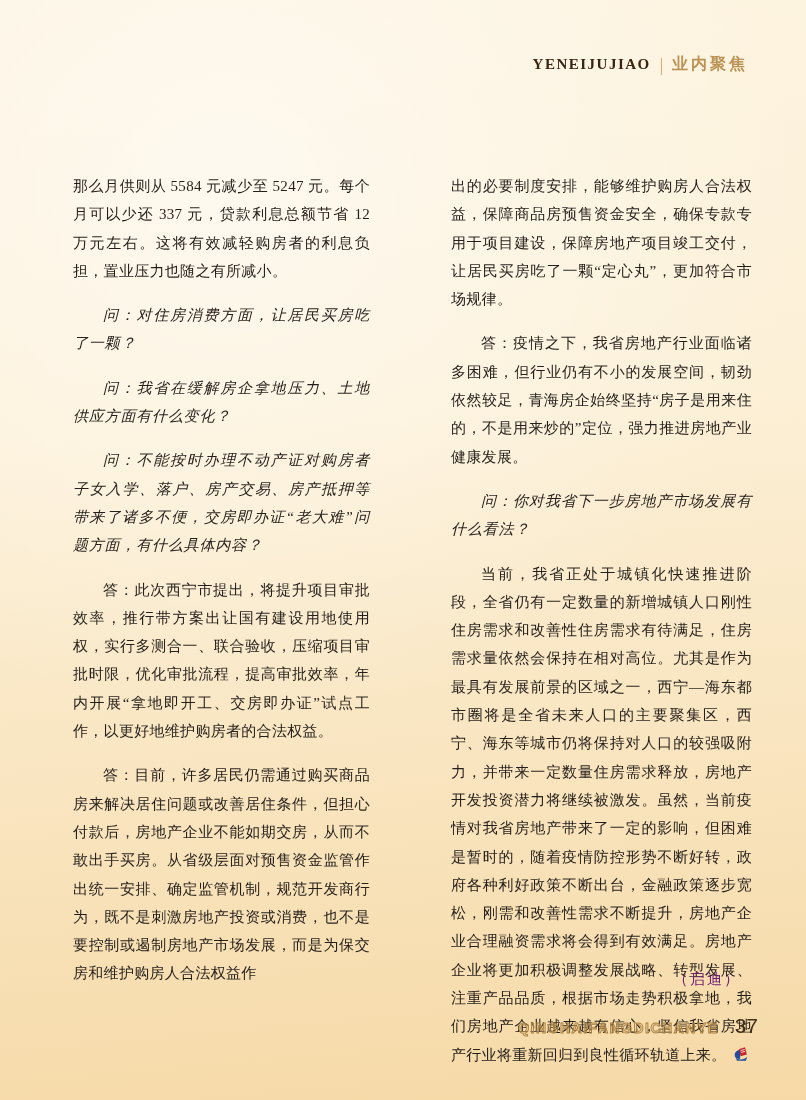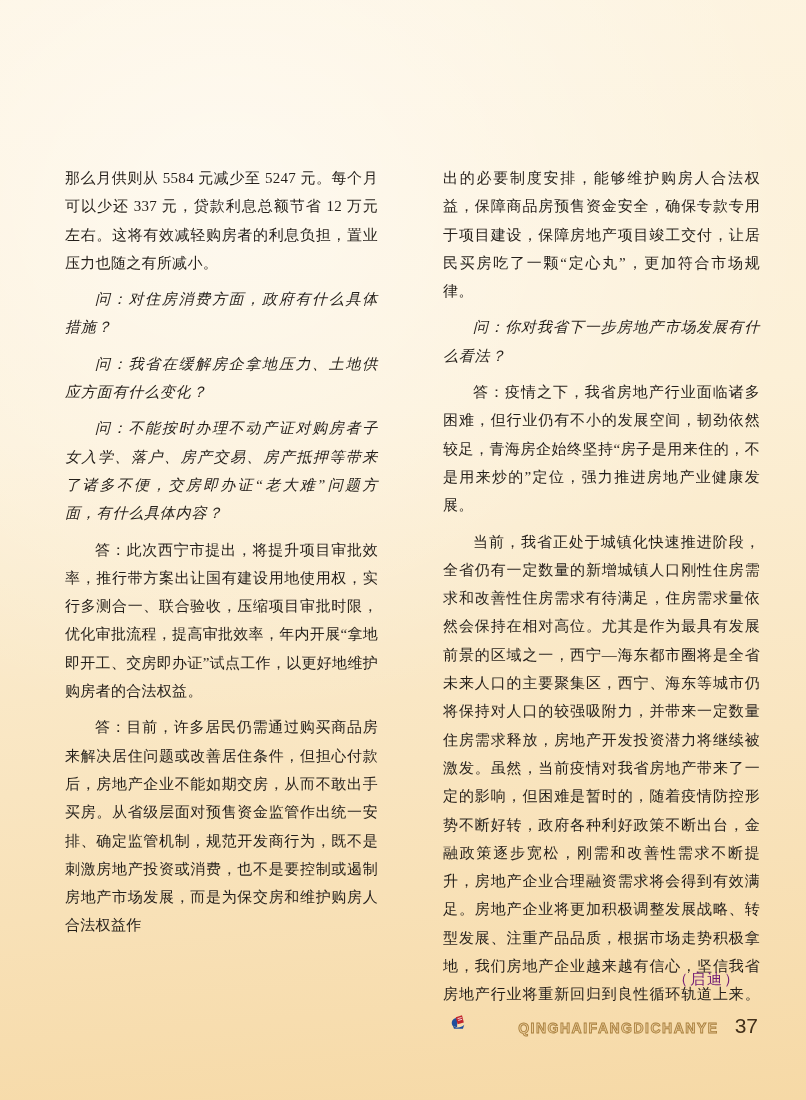--- a/index.html
+++ b/index.html
@@ -49,21 +49,21 @@
     position: absolute;
     top: 156px;
     font-size: 15px;
     line-height: 28.3px;
     letter-spacing: 0.3px;
     color: #241f1a;
     text-align: justify;
   }
   .column-left  { left: 57px;  width: 329px; }
   .column-right { left: 435px; width: 333px; }
-  .column p { margin: 8px; text-indent: 2em; }
+  .column p { margin: 16px; text-indent: 2em; }
   .column p:first-child { text-indent: 0; }
   .column p.question {
     font-style: italic;
     letter-spacing: 0.8px;
   }
 
   .endmark {
     display: inline-block;
     width: 18px;
     height: 17px;
@@ -108,34 +108,39 @@
     font-weight: normal;
     font-size: 21px;
     color: #42301a;
   }
 </style>
 </head>
 <body>
 
 <div class="page">
 
+  <div class="header">
+    <span class="pinyin">YENEIJUJIAO</span>
+    <span class="sep">|</span>
+    <span class="section-cn">业内聚焦</span>
+  </div>
 
   <div class="column column-left">
       <p class="para body">那么月供则从 5584 元减少至 5247 元。每个月可以少还 337 元，贷款利息总额节省 12 万元左右。这将有效减轻购房者的利息负担，置业压力也随之有所减小。</p>
-      <p class="para question">问：对住房消费方面，政府有什么具体措施？</p>
+      <p class="para question">问：对住房消费方面，让居民买房吃了一颗？</p>
       <p class="para question">问：我省在缓解房企拿地压力、土地供应方面有什么变化？</p>
       <p class="para question">问：不能按时办理不动产证对购房者子女入学、落户、房产交易、房产抵押等带来了诸多不便，交房即办证“老大难”问题方面，有什么具体内容？</p>
       <p class="para answer">答：此次西宁市提出，将提升项目审批效率，推行带方案出让国有建设用地使用权，实行多测合一、联合验收，压缩项目审批时限，优化审批流程，提高审批效率，年内开展“拿地即开工、交房即办证”试点工作，以更好地维护购房者的合法权益。</p>
       <p class="para answer">答：目前，许多居民仍需通过购买商品房来解决居住问题或改善居住条件，但担心付款后，房地产企业不能如期交房，从而不敢出手买房。从省级层面对预售资金监管作出统一安排、确定监管机制，规范开发商行为，既不是刺激房地产投资或消费，也不是要控制或遏制房地产市场发展，而是为保交房和维护购房人合法权益作</p>
     </div>
 
   <div class="column column-right">
       <p class="para body">出的必要制度安排，能够维护购房人合法权益，保障商品房预售资金安全，确保专款专用于项目建设，保障房地产项目竣工交付，让居民买房吃了一颗“定心丸”，更加符合市场规律。</p>
+      <p class="para answer">答：疫情之下，我省房地产行业面临诸多困难，但行业仍有不小的发展空间，韧劲依然较足，青海房企始终坚持“房子是用来住的，不是用来炒的”定位，强力推进房地产业健康发展。</p>
       <p class="para question">问：你对我省下一步房地产市场发展有什么看法？</p>
-      <p class="para answer">答：疫情之下，我省房地产行业面临诸多困难，但行业仍有不小的发展空间，韧劲依然较足，青海房企始终坚持“房子是用来住的，不是用来炒的”定位，强力推进房地产业健康发展。</p>
       <p class="para body">当前，我省正处于城镇化快速推进阶段，全省仍有一定数量的新增城镇人口刚性住房需求和改善性住房需求有待满足，住房需求量依然会保持在相对高位。尤其是作为最具有发展前景的区域之一，西宁—海东都市圈将是全省未来人口的主要聚集区，西宁、海东等城市仍将保持对人口的较强吸附力，并带来一定数量住房需求释放，房地产开发投资潜力将继续被激发。虽然，当前疫情对我省房地产带来了一定的影响，但困难是暂时的，随着疫情防控形势不断好转，政府各种利好政策不断出台，金融政策逐步宽松，刚需和改善性需求不断提升，房地产企业合理融资需求将会得到有效满足。房地产企业将更加积极调整发展战略、转型发展、注重产品品质，根据市场走势积极拿地，我们房地产企业越来越有信心，坚信我省房地产行业将重新回归到良性循环轨道上来。<span class="endmark"><svg viewBox="0 0 20 19" xmlns="http://www.w3.org/2000/svg">
             <path d="M3 10 C3 6.5 6 4.5 9 4.5 L9 14.5 C6 14.5 3 13.5 3 10 Z" fill="#1f4e9c"></path>
             <path d="M4 12.5 C7 16 13 16 17 12 L15.5 16.5 L5.5 16.5 Z" fill="#1f4e9c"></path>
             <path d="M7.5 3.5 L14.5 1.5 L16.5 9.5 L9.5 11.5 Z" fill="#c1272d"></path>
             <path d="M9.5 5.2 L14 3.9 M10.2 7.2 L14.7 5.9" stroke="#ffffff" stroke-width="0.9" fill="none"></path>
           </svg></span></p>
     </div>
 
   <div class="attribution">（启迪）</div>
 

